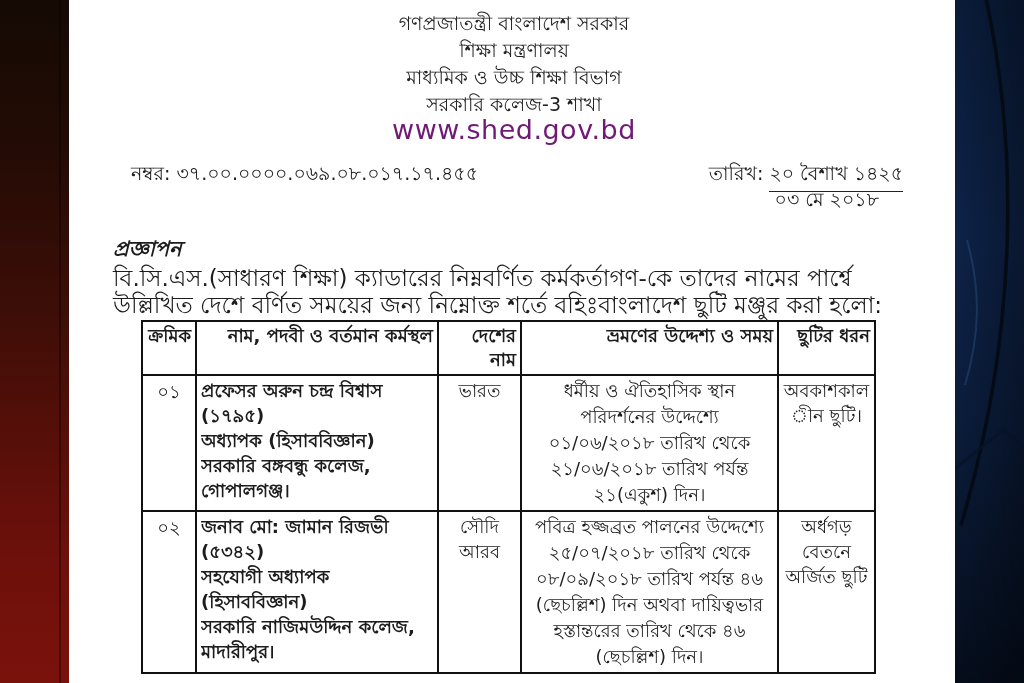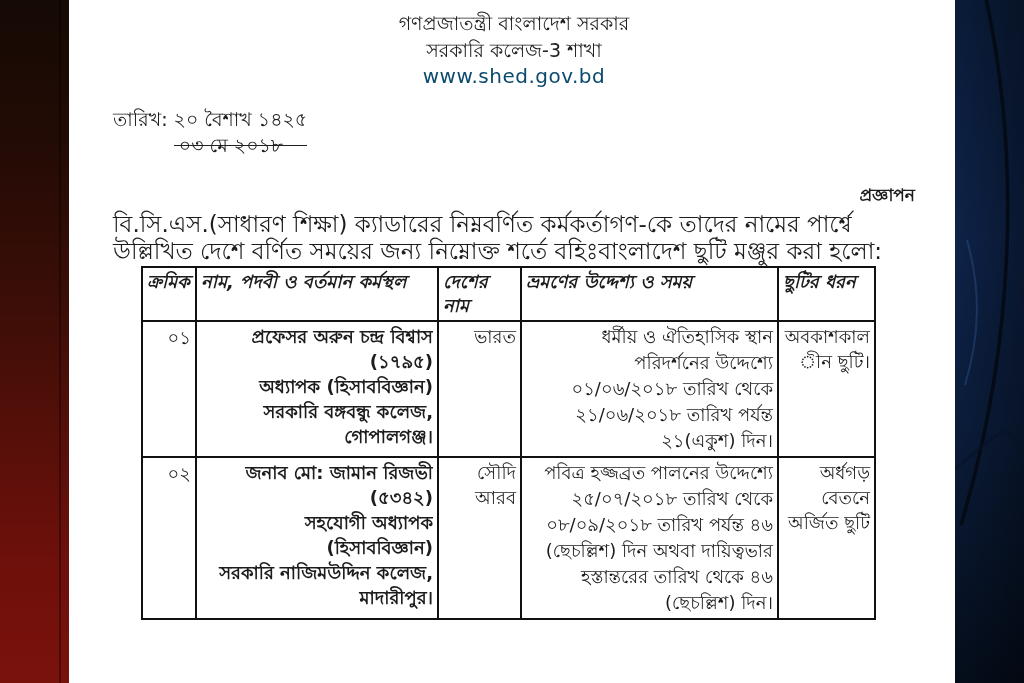--- a/index.html
+++ b/index.html
@@ -34,73 +34,78 @@
   .doc {
     position: absolute; left: 69px; top: 0;
     width: 886px; height: 683px;
     background: #ffffff;
     box-sizing: border-box;
     padding: 10px 40px 0 44px;
   }
 
   .gov-header { text-align: center; }
   .h-line { font-size: 19px; line-height: 27px; color: #222; }
-  .website { font-size: 20px; line-height: 24px; color: #0c4a6e; letter-spacing: 0.5px; }
+  .website { font-size: 27px; line-height: 24px; color: #701a75; letter-spacing: 0.5px; }
 
   .memo-row {
     margin-top: 18px;
     display: flex; justify-content: space-between; align-items: flex-start;
   }
   .memo-no { font-size: 19px; line-height: 26px; margin-left: 18px; }
   .date-block { text-align: right; padding-right: 12px; }
   .date-line1 { font-size: 19px; line-height: 26px; }
-  .date-line1 .u { border-bottom: 1.5px solid #222; padding-bottom: 15px; }
+  .date-line1 .u { border-bottom: 1.5px solid #222; padding-bottom: 7px; }
   .date-line2 { font-size: 19px; line-height: 26px; padding-right: 24px; }
 
-  .title { margin-top: 24px; text-align: right; font-weight: bold; font-size: 17px; line-height: 26px; }
+  .title { margin-top: 24px; text-align: left; font-weight: bold; font-size: 21px; line-height: 26px; font-style: italic; }
   .intro { margin-top: 3px; font-size: 23px; line-height: 27px; text-align: left; }
 
   table.leave-table {
     margin-top: 1px; margin-left: 28px;
     border-collapse: collapse; table-layout: fixed;
     width: 733px;
   }
   .leave-table th, .leave-table td {
     border: 2px solid #111;
     vertical-align: top;
     font-size: 18px;
     padding: 2px 4px;
     box-sizing: border-box;
-    text-align: right;
-  }
-  .leave-table th { font-weight: bold; text-align: left; line-height: 24px; height: 51px; font-style: italic; }
+  }
+  .leave-table th { font-weight: bold; text-align: right; line-height: 24px; height: 51px; }
   .c-serial { text-align: center; padding-top: 5px; }
   .c-name { padding: 3px 6px 3px 10px; line-height: 25px; text-align: left; }
   .c-name div { white-space: nowrap; overflow: hidden; font-weight: bold; }
   .c-country { text-align: center; padding-top: 4px; line-height: 25px; }
   .c-purpose { text-align: center; line-height: 26px; padding: 3px 8px; margin-top: 34px; }
   .c-leave { text-align: center; line-height: 25px; padding-top: 4px; }
   tr.row-1 td { height: 130px; }
 </style>
 </head>
 <body>
 
 <div class="stage">
 
   <div class="strip-left"></div>
 
   <div class="doc">
 
     <div class="gov-header">
       <div class="h-line">গণপ্রজাতন্ত্রী বাংলাদেশ সরকার</div>
+      <div class="h-line">শিক্ষা মন্ত্রণালয়</div>
+      <div class="h-line">মাধ্যমিক ও উচ্চ শিক্ষা বিভাগ</div>
       <div class="h-line">সরকারি কলেজ-3 শাখা</div>
       <div class="website">www.shed.gov.bd</div>
     </div>
 
     <div class="memo-row">
+      <div class="memo-no">
+        <span>নম্বর:</span>
+        <span>৩৭.০০.০০০০.০৬৯.০৮.০১৭.১৭.৪৫৫</span>
+      </div>
       <div class="date-block">
         <div class="date-line1">
           <span>তারিখ:</span>
           <span class="u">২০ বৈশাখ ১৪২৫</span>
         </div>
         <div class="date-line2">০৩ মে ২০১৮</div>
       </div>
     </div>
 
     <div class="title">প্রজ্ঞাপন</div>

